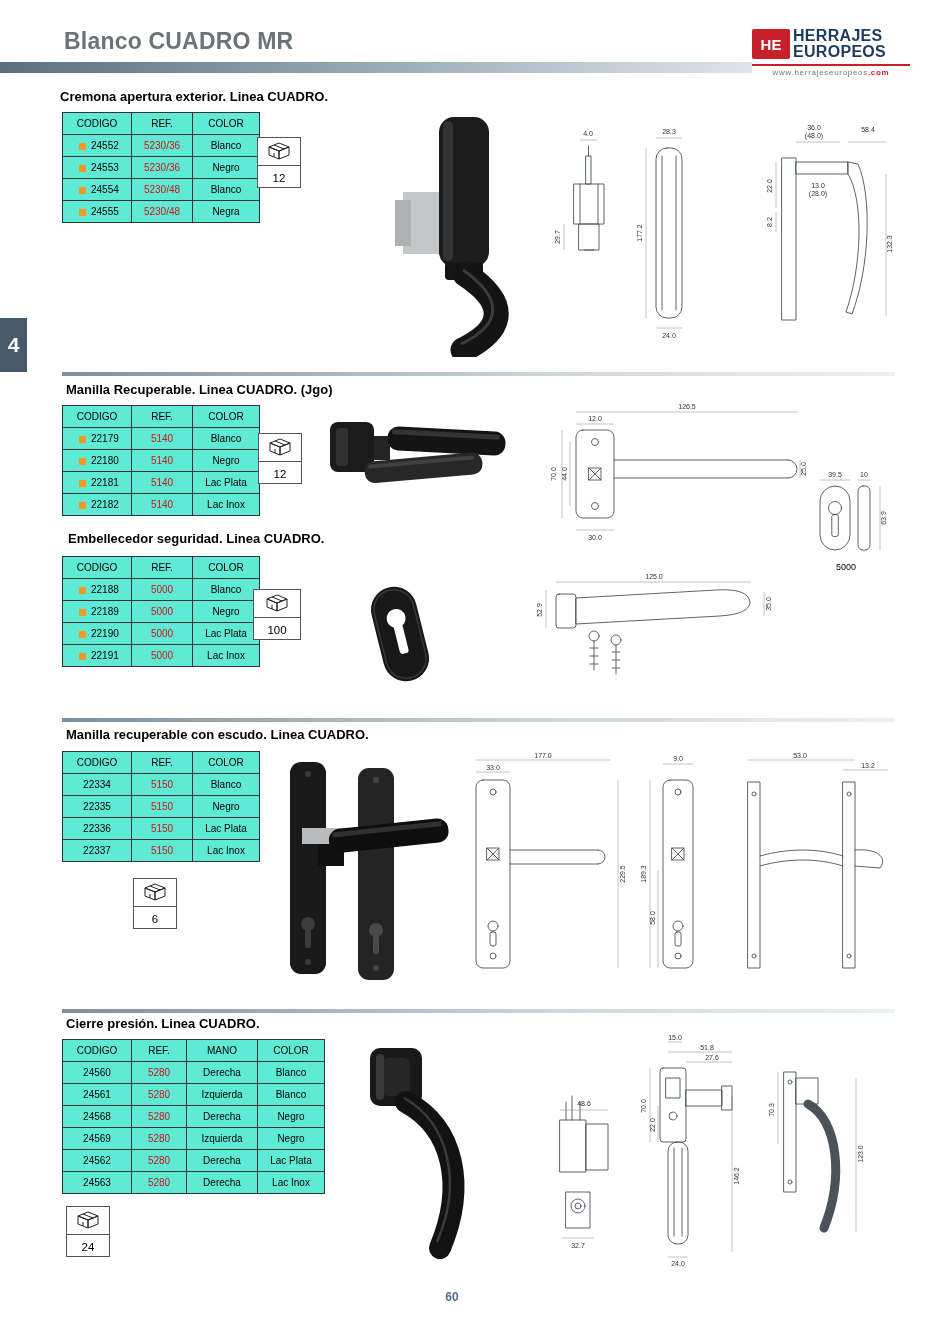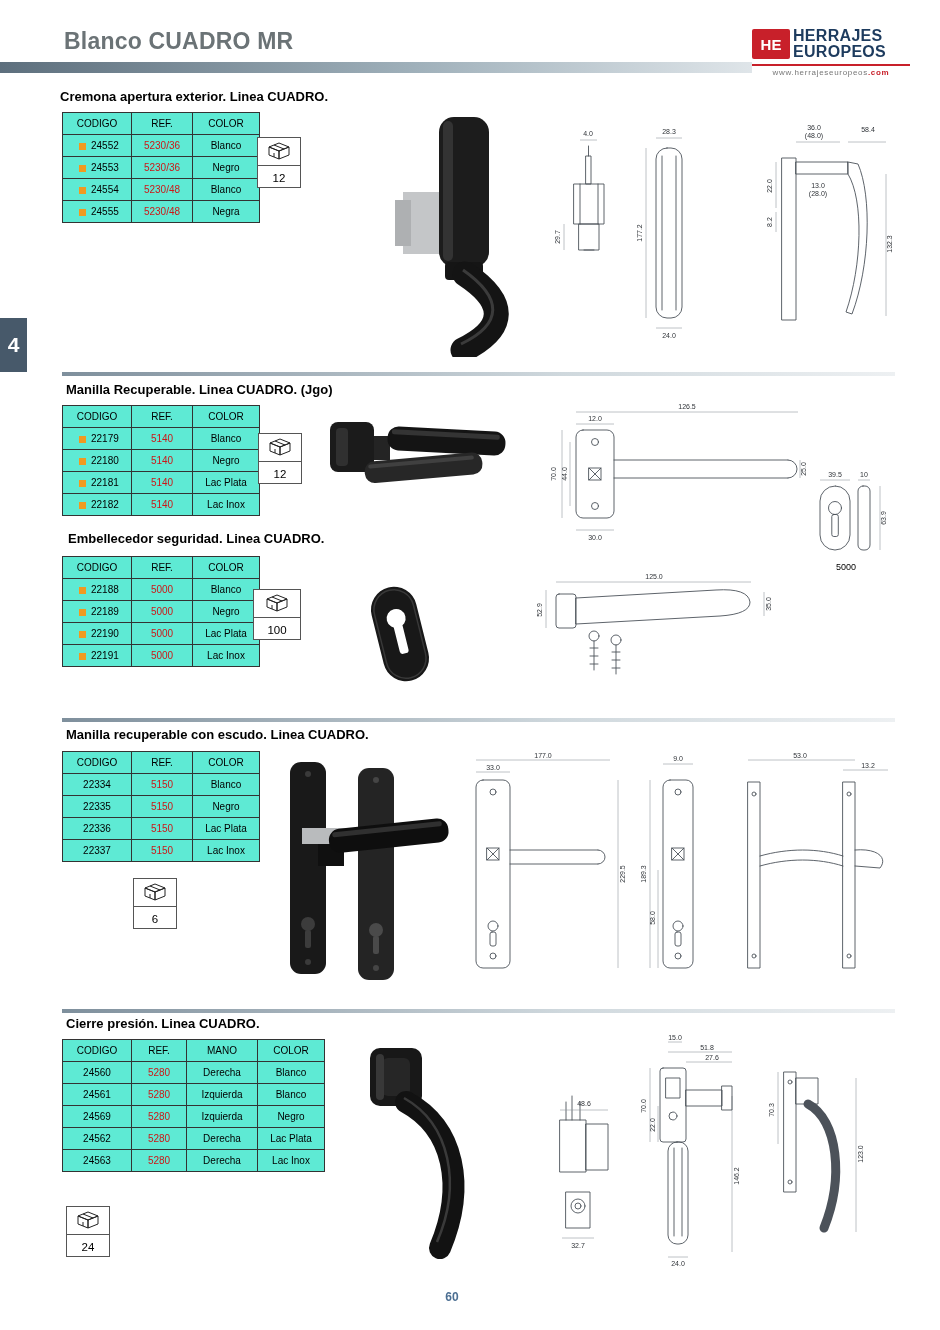--- a/index.html
+++ b/index.html
@@ -529,20 +529,26 @@
           <td>Derecha</td>
           <td>Blanco</td>
         </tr>
       <tr>
           <td>24561</td>
           <td class="ref">5280</td>
           <td>Izquierda</td>
           <td>Blanco</td>
         </tr>
       <tr>
+          <td>24568</td>
+          <td class="ref">5280</td>
+          <td>Derecha</td>
+          <td>Negro</td>
+        </tr>
+      <tr>
           <td>24569</td>
           <td class="ref">5280</td>
           <td>Izquierda</td>
           <td>Negro</td>
         </tr>
       <tr>
           <td>24562</td>
           <td class="ref">5280</td>
           <td>Derecha</td>
           <td>Lac Plata</td>

